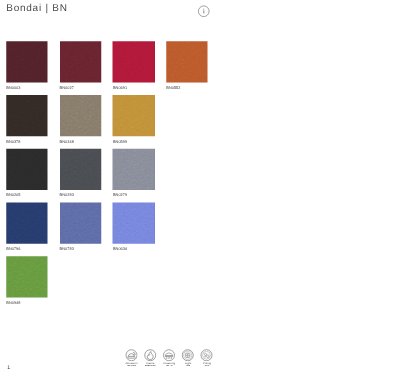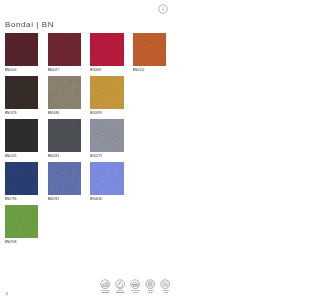--- a/index.html
+++ b/index.html
@@ -1,20 +1,20 @@
 <!DOCTYPE html>
 <html><head>
 <meta charset="utf-8">
 <style>
   html,body{margin:0;padding:0;background:#ffffff;}
   body{width:178px;height:300px;overflow:hidden;
        font-family:"Liberation Sans",sans-serif;color:#231f20;}
   .page{position:relative;width:178px;height:300px;background:#fff;}
 
-  .hdr{position:absolute;left:5px;top:20px;font-size:8px;letter-spacing:.6px;
+  .hdr{position:absolute;left:5px;top:2px;font-size:8px;letter-spacing:.6px;
        color:#4a4a4a;white-space:nowrap;}
 
   .info{position:absolute;left:157.6px;top:4px;width:10px;height:10px;line-height:0;}
 
   .grid{position:absolute;left:5px;top:33px;width:170px;height:210px;}
   .sw{position:absolute;width:34px;}
   .chip{width:33.2px;height:32.5px;position:relative;}
   .chip .tex{position:absolute;inset:0;opacity:.45;mix-blend-mode:overlay;}
   .chip .shade{position:absolute;inset:0;background:rgba(0,0,0,.02);}
   .chip .tex svg{display:block;width:100%;height:100%;}

